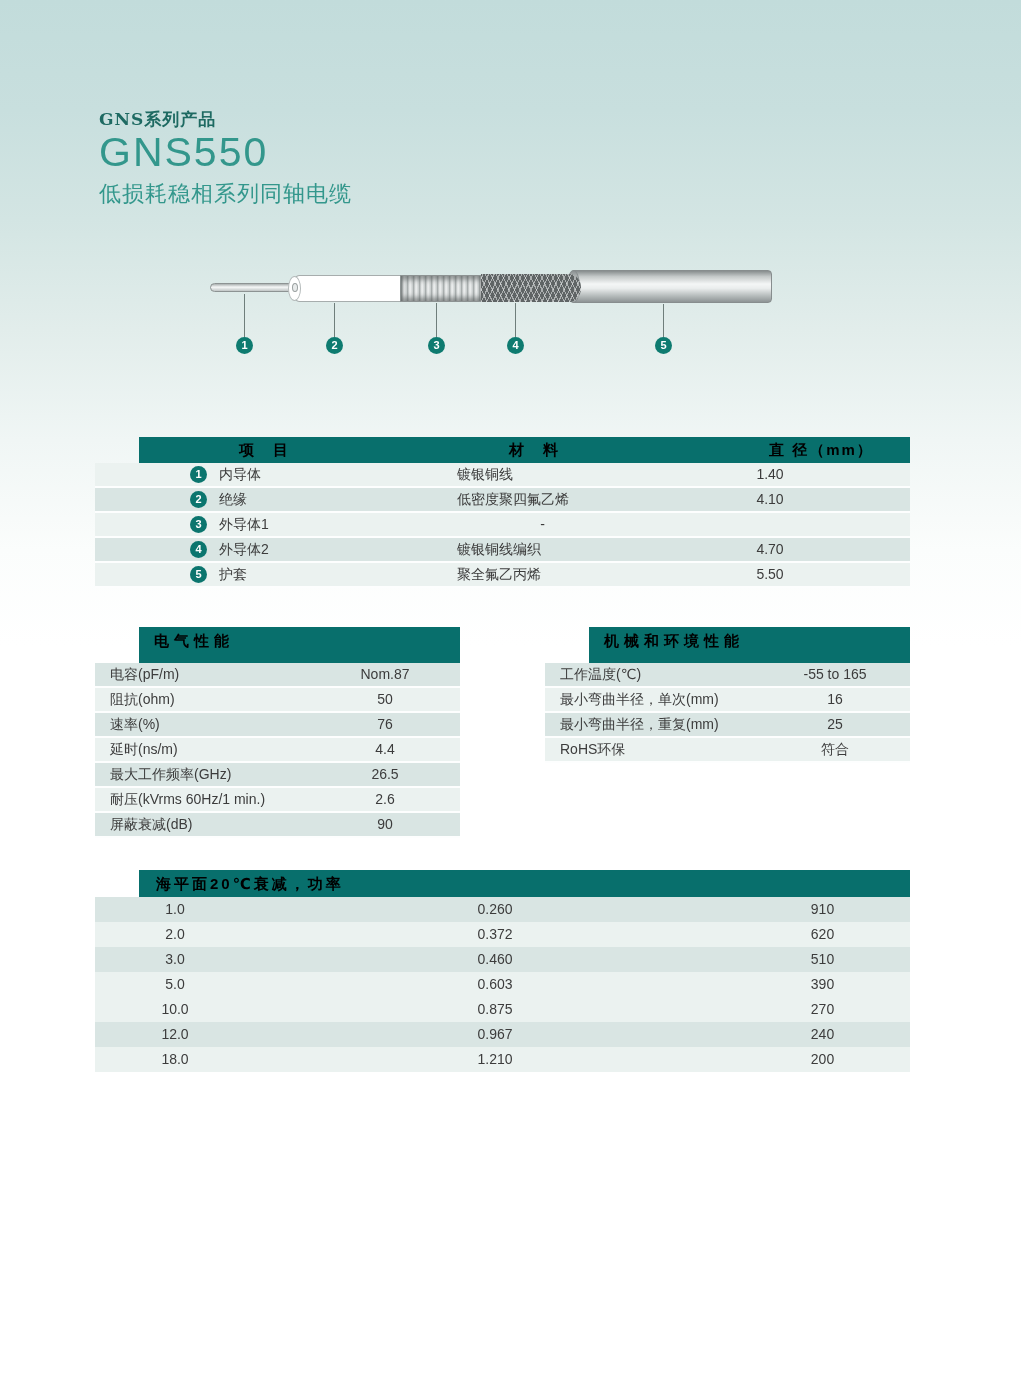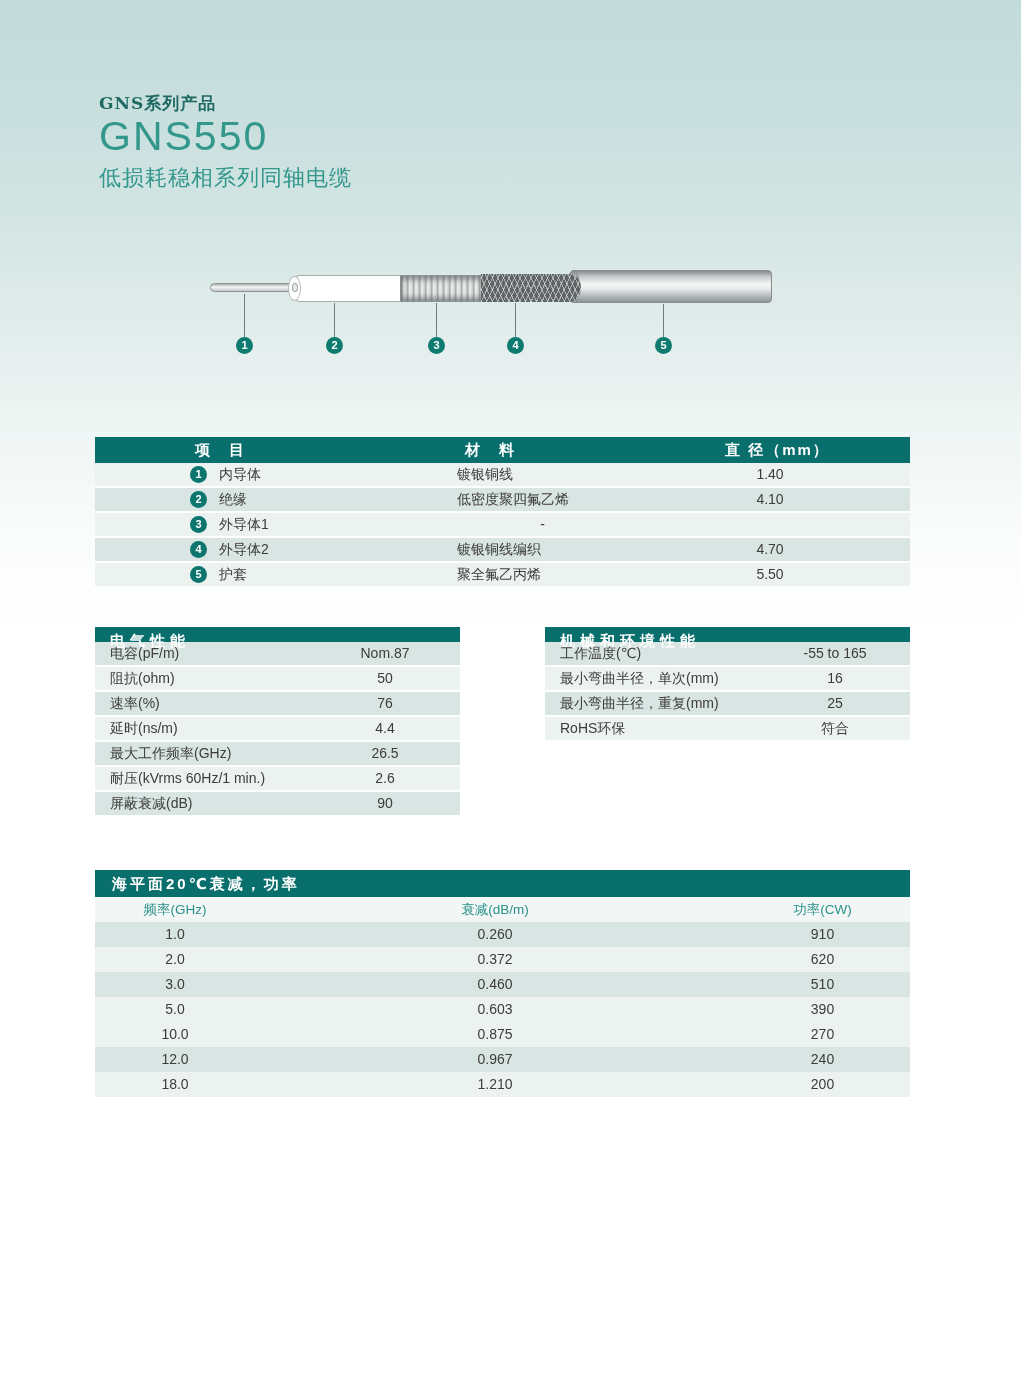--- a/index.html
+++ b/index.html
@@ -3,21 +3,21 @@
 <meta charset="utf-8">
 <style>
   * { margin:0; padding:0; box-sizing:border-box; }
   html,body { background:#fff; }
   .page {
     position:relative; width:1021px; height:1374px; overflow:hidden;
     font-family:"Liberation Sans","DejaVu Sans",sans-serif;
     background:linear-gradient(180deg,#c2dcdb 0%,#c8dfde 8%,#d3e5e3 16%,#e2edeb 24%,#f0f6f5 32%,#fbfdfc 40%,#ffffff 47%,#ffffff 100%);
   }
   
-  .hdr { position:absolute; left:99px; top:92px; }
+  .hdr { position:absolute; left:99px; top:108px; }
   .series-label { font-family:"DejaVu Serif","Liberation Serif",serif; font-weight:bold;
     font-size:17px; color:#1e6a62; letter-spacing:1px; }
   .product-name { font-size:41px; font-weight:normal; color:#33978c; letter-spacing:2px; line-height:1.05; }
   .subtitle { font-size:22px; color:#33978c; margin-top:5px; letter-spacing:1px; }
   
   .diagram { position:absolute; inset:0; }
   .diagram > div { position:absolute; }
   .wire { left:210px; top:283px; width:92px; height:9px; border:1px solid #8d9393; border-radius:5px;
     background:linear-gradient(180deg,#a9afaf,#f6f8f8 45%,#c0c5c5); }
   .dielectric { left:291px; top:275px; width:112px; height:27px; background:#fff; border:1px solid #a7adad;
@@ -37,39 +37,39 @@
     background:linear-gradient(180deg,#8b9192,#d8dcdc 40%,#eff1f1 55%,#9ca2a3); }
   .callout-line { width:1px; background:#6f7e7b; }
   .cl1{left:244px;top:294px;height:43px;} .cl2{left:334px;top:303px;height:34px;}
   .cl3{left:436px;top:303px;height:34px;} .cl4{left:515px;top:303px;height:34px;}
   .cl5{left:663px;top:304px;height:33px;}
   .callout-badge { width:17px; height:17px; border-radius:50%; background:#0e7b70; color:#fff;
     font-size:11px; font-weight:bold; text-align:center; line-height:17px; top:337px; }
   .cb1{left:236px;} .cb2{left:326px;} .cb3{left:428px;} .cb4{left:507px;} .cb5{left:655px;}
   
   .tbl { position:absolute; }
-  .title-bar { background:#086f6c; color:#ffffff; font-weight:bold; font-size:15px; }
+  .title-bar { background:#086f6c; color:#000000; font-weight:bold; font-size:15px;margin-left:44px; }
   .band-a { background:#ebf2f0; }
   .band-b { background:#d9e5e3; }
   .t-row { color:#3c3c3c; font-size:14px; }
   
   .cons { left:95px; top:437px; width:815px; }
   .cons-head { display:grid; grid-template-columns:360px 270px 185px; height:26px; line-height:26px; letter-spacing:2px; }
   .cons-head .h1 { padding-left:100px; } .cons-head .h2 { padding-left:10px; } .cons-head .h3 { padding-left:0; }
   .cons-row { display:grid; grid-template-columns:360px 270px 185px; height:25px; line-height:23px;
     border-bottom:2px solid #fdfefe; }
   .cons-c1 { display:flex; align-items:center; padding-left:95px; }
   .num-badge { width:17px; height:17px; border-radius:50%; background:#0b756e; color:#fff; font-size:11px;
     font-weight:bold; text-align:center; line-height:17px; margin-right:12px; flex:0 0 17px; }
   .cons-c2 { padding-left:2px; }
   .cons-c3 { text-align:center; padding-right:95px; }
   
   .kv { width:365px; }
   .elec { left:95px; top:627px; } .mech { left:545px; top:627px; }
-  .kv .title-bar { height:15px; line-height:27px; padding-left:15px; letter-spacing:5px; }
+  .kv .title-bar { height:36px; line-height:27px; padding-left:15px; letter-spacing:5px; }
   .kv-row { display:flex; height:25px; line-height:23px; border-bottom:2px solid #fdfefe; }
   .kv-label { flex:1; padding-left:15px; }
   .kv-value { width:150px; text-align:center; }
   
   .att { left:95px; top:870px; width:815px;border-radius:19px; }
   .att .title-bar { height:27px; line-height:27px; padding-left:17px; letter-spacing:3px; }
   .att-head-row { display:grid; grid-template-columns:160px 480px 175px; height:25px; line-height:25px;
     background:#f2f7f6; color:#2b9188; font-size:13.5px; }
   .att-head-row .cell { text-align:center; }
   .att-row { display:grid; grid-template-columns:160px 480px 175px; height:25px; line-height:25px; }
@@ -207,25 +207,20 @@
         </div>
         <div class="t-row kv-row band-a">
           <div class="kv-label">RoHS环保</div>
           <div class="kv-value">符合</div>
         </div>
       </div>
   </div>
 
   <div class="tbl att">
     <div class="title-bar">海平面20℃衰减，功率</div>
-    <div class="att-head-row">
-        <div class="cell">频率(GHz)</div>
-        <div class="cell">衰减(dB/m)</div>
-        <div class="cell">功率(CW)</div>
-      </div>
     <div>
         <div class="t-row att-row band-b">
           <div class="cell">1.0</div>
           <div class="cell">0.260</div>
           <div class="cell">910</div>
         </div>
         <div class="t-row att-row band-a">
           <div class="cell">2.0</div>
           <div class="cell">0.372</div>
           <div class="cell">620</div>

